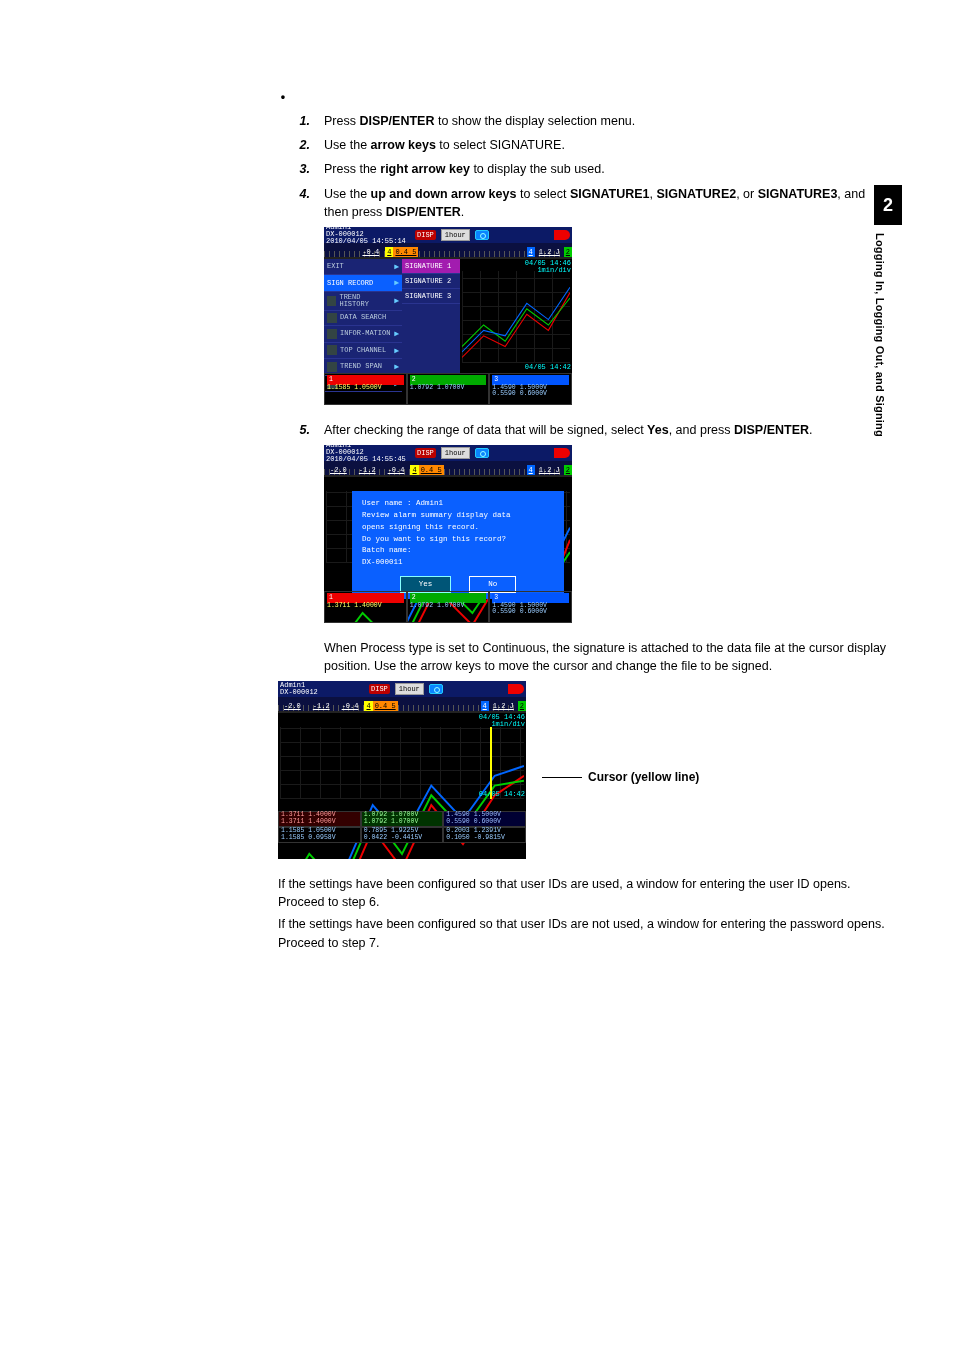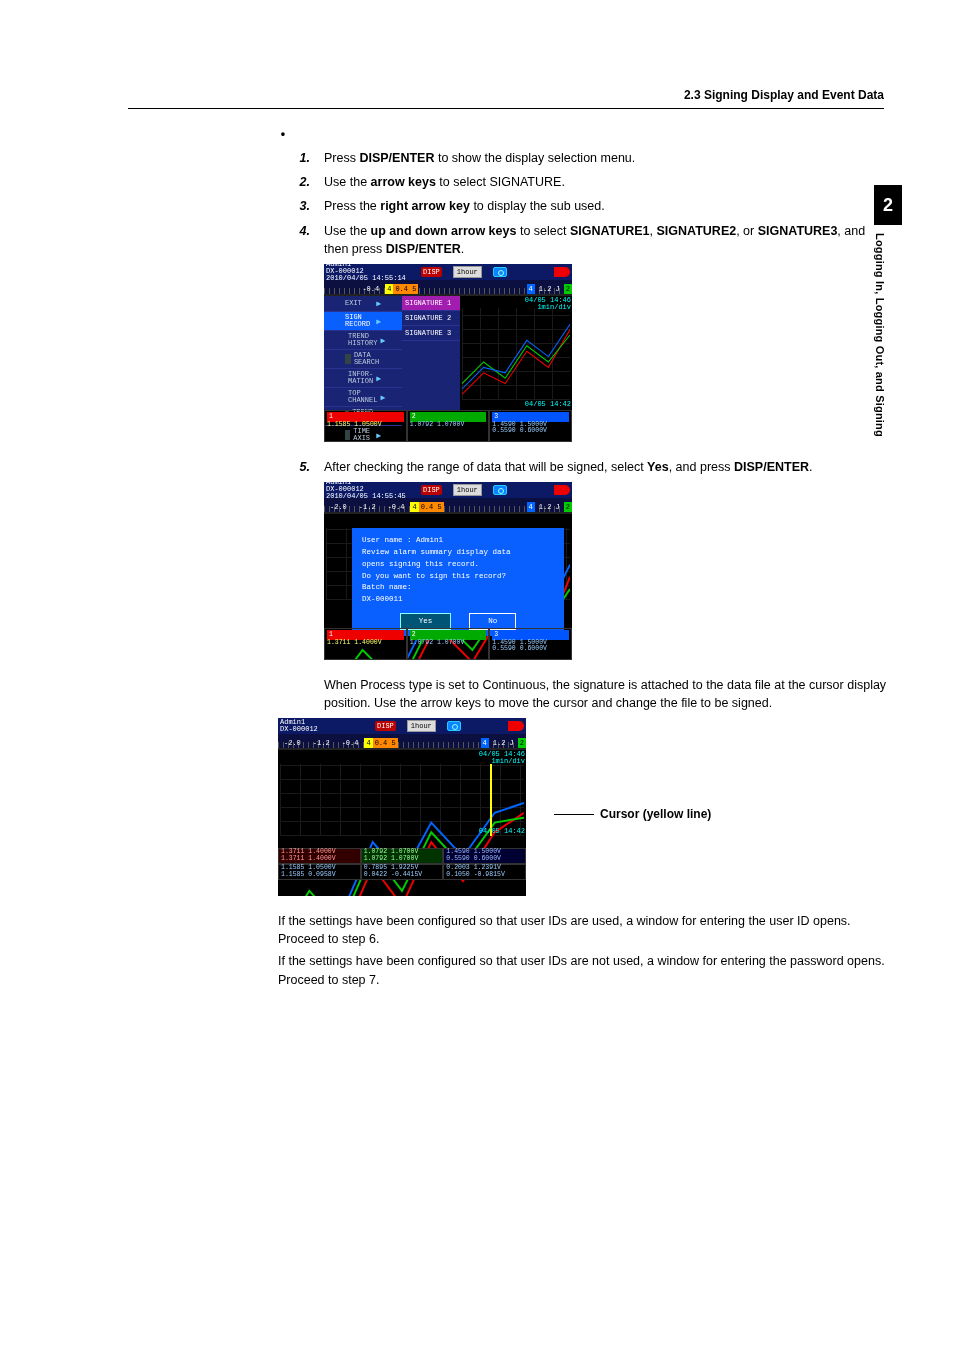--- a/index.html
+++ b/index.html
@@ -11,38 +11,38 @@
   .side-tab .vtext { writing-mode: vertical-rl; font-size: 11px; font-weight: bold; padding-top: 8px; letter-spacing: 0.2px; }
   .content { width: 610px; margin-left: 150px; font-size: 12.5px; line-height: 1.45; }
   .bullet-row { display: flex; gap: 10px; margin-bottom: 2px; }
   .bullet-row .dot { width: 10px; text-align: center; font-weight: bold; }
   .step { display: flex; gap: 14px; margin: 6px 0 6px 18px; }
   .step .num { width: 14px; font-weight: bold; font-style: italic; text-align: right; }
   .step .body { flex: 1; }
   .indent-under-step { margin-left: 46px; }
   .screenshot { margin: 6px 0 16px 46px; position: relative; }
   .shot { width: 248px; height: 178px; background: #000; position: relative; overflow: hidden; font-family: "Courier New", monospace; }
-  .shot .topbar { height: 16px; background: #0c1a66; color: #fff; font-size: 7px; display: flex; align-items: center; padding: 0 2px; gap: 11px; }
+  .shot .topbar { height: 16px; background: #0c1a66; color: #fff; font-size: 7px; display: flex; align-items: center; padding: 0 2px; gap: 5px; }
   .shot .topbar .title { flex: 0 0 84px; line-height: 1; }
   .shot .topbar .badge { background:#b00; color:#fff; font-size:7px; padding:0 2px; border-radius:2px; }
   .shot .topbar .btn { background:#ddd; color:#000; font-size:7px; padding:0 3px; border:1px solid #999; }
   .shot .topbar .ico { width:14px; height:10px; background:#0a84ff; border:1px solid #2cf; border-radius:2px; position:relative; }
   .shot .topbar .ico:after{content:"";position:absolute;width:4px;height:4px;border:1px solid #9ff;border-radius:50%;left:4px;top:2px;}
   .shot .topbar .spk { margin-left:auto; width:16px; height:10px; background:#e00; border-top-right-radius:6px; border-bottom-right-radius:6px; }
   .shot .ruler { height:16px; background:linear-gradient(#0b1040,#0b1040); display:flex; align-items:flex-end; font-size:7px; color:#fff; position:relative; border-bottom:2px solid #222; }
   .shot .ruler .ticks{ position:absolute; left:0; right:0; bottom:0; height:6px; background:repeating-linear-gradient(90deg,#555 0,#555 1px,transparent 1px,transparent 5px);}
-  .shot .ruler span{position:relative; z-index:1; padding:0 4px;}
+  .shot .ruler span{position:relative; z-index:1; padding:0 4px;text-decoration:underline;}
   .shot .ruler .seg{padding:0 6px;}
   .shot .ruler .hl-y{background:#ff0;color:#000;padding:0 2px;}
   .shot .ruler .hl-o{background:#f80;color:#000;padding:0 2px;}
   .shot .ruler .hl-b{background:#06f;color:#fff;padding:0 2px;}
   .shot .ruler .hl-g{background:#0c0;color:#000;padding:0 2px;}
   .shot .mainrow { display:flex; height:114px; }
   .shot .menu { width:78px; background:#1a2474; font-size:7px; color:#bcd; }
-  .shot .menu .mi { display:flex; align-items:center; gap:3px; padding:2px 21px; border-bottom:1px solid #2a3490; }
+  .shot .menu .mi { display:flex; align-items:center; gap:3px; padding:2px 3px; border-bottom:1px solid #2a3490; }
   .shot .menu .mi .arw{margin-left:auto;color:#6cf;font-size:8px;}
   .shot .menu .mi .mlabel{line-height:1;}
   .shot .menu .mi .micon{width:10px;height:10px;background:#344;}
   .shot .menu .mi.sel{background:#0a60ff;color:#fff;}
   .shot .sub { width:58px; background:#1a2474; font-size:7px; color:#fff; }
   .shot .sub .si{padding:2px 3px;border-bottom:1px solid #2a3490;}
   .shot .sub .si.sel{background:#a21caf;}
   .shot .graph{flex:1;background:#000;position:relative;}
   .shot .graph .stamp{position:absolute;right:1px;top:1px;color:#0ff;font-size:7px;text-align:right;line-height:1;}
   .shot .graph .stamp2{position:absolute;right:1px;bottom:1px;color:#0ff;font-size:7px;}
@@ -72,31 +72,30 @@
      repeating-linear-gradient(90deg,#1a1a1a 0,#1a1a1a 1px,transparent 1px,transparent 20px);}
   .shot .graph-full svg{position:absolute;inset:14px 2px 12px 2px;}
   .shot .graph-full .cursor{position:absolute;top:14px;bottom:12px;right:34px;width:2px;background:#ff0;}
   .shot .botstrip2{position:absolute;left:0;right:0;bottom:0;height:48px;}
   .shot .botstrip2 .row{display:flex;height:16px;font-size:6.5px;}
   .shot .botstrip2 .cell{flex:1;border:1px solid #333;padding:0 2px;line-height:1;}
   .shot .botstrip2 .b1{background:#300;color:#f99;}
   .shot .botstrip2 .b2{background:#030;color:#9f9;}
   .shot .botstrip2 .b3{background:#003;color:#9bf;}
   .shot .botstrip2 .r2 .cell{background:#000;color:#9cf;}
-  .callout { position:absolute; left:276px; top:88px; display:flex; align-items:center; font-size:12px; font-weight:bold; }
+  .callout { position:absolute; left:264px; top:88px; display:flex; align-items:center; font-size:12px; font-weight:bold; }
   .callout .ln{width:40px;height:1px;background:#000;margin-right:6px;}
   .footer { position:absolute; left:128px; right:70px; bottom:50px; border-top:1px solid #000; padding-top:6px; display:flex; justify-content:space-between; font-size:11px; }
   .footer .pg{font-weight:bold;}
   b{font-weight:bold;}
 </style>
 </head>
 <body>
 
 <div class="page">
-  <div class="header-line">2.3  Signing Display and Event Data</div>
 
   <div class="side-tab">
     <div class="tab-box">2</div>
     <div class="vtext">Logging In, Logging Out, and Signing</div>
   </div>
 
   <div class="content">
     <div class="bullet-row">
       <div class="dot">•</div>
     </div>

